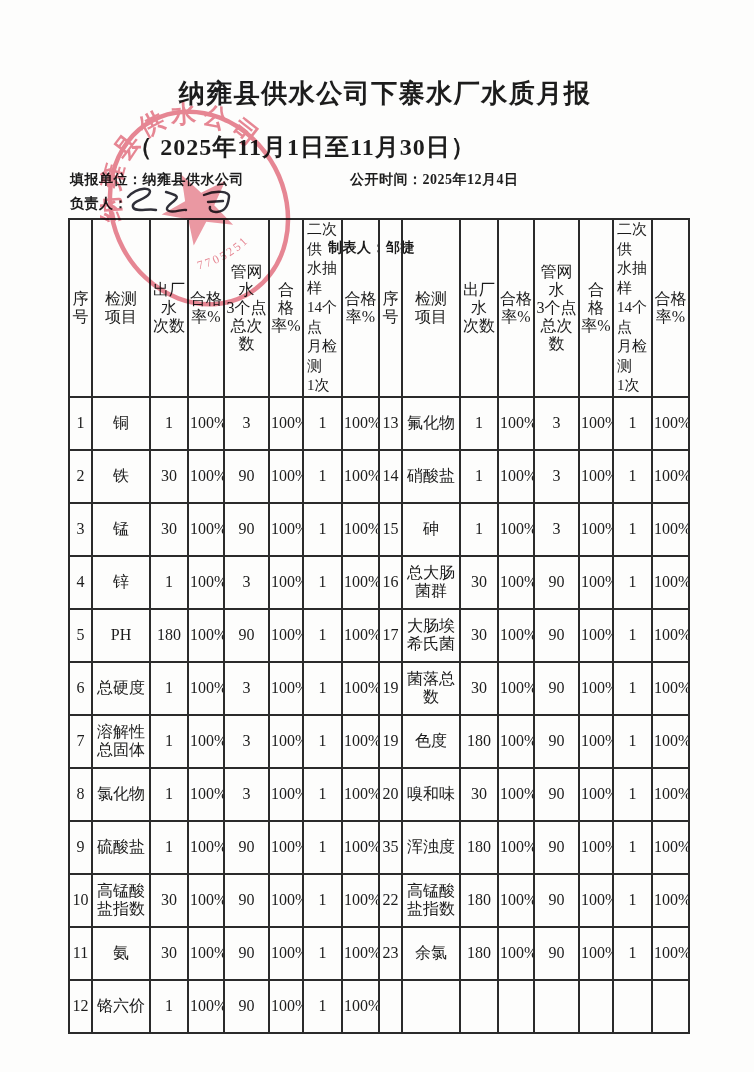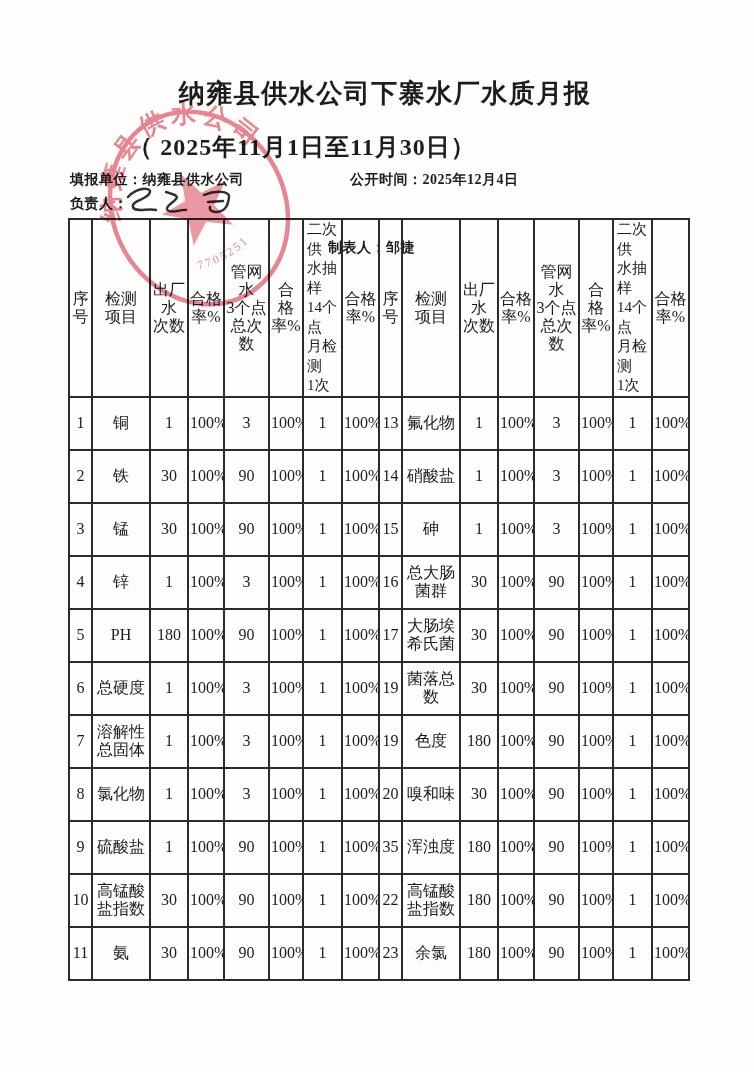--- a/index.html
+++ b/index.html
@@ -348,16 +348,34 @@
           <td>100%</td>
           <td>23</td>
           <td>余氯</td>
           <td>180</td>
           <td>100%</td>
           <td>90</td>
           <td>100%</td>
           <td>1</td>
           <td>100%</td>
         </tr>
+        <tr>
+          <td>12</td>
+          <td>铬六价</td>
+          <td>1</td>
+          <td>100%</td>
+          <td>90</td>
+          <td>100%</td>
+          <td>1</td>
+          <td>100%</td>
+          <td></td>
+          <td></td>
+          <td></td>
+          <td></td>
+          <td></td>
+          <td></td>
+          <td></td>
+          <td></td>
+        </tr>
       </tbody>
   </table>
 
 </div>
 
 </body></html>

